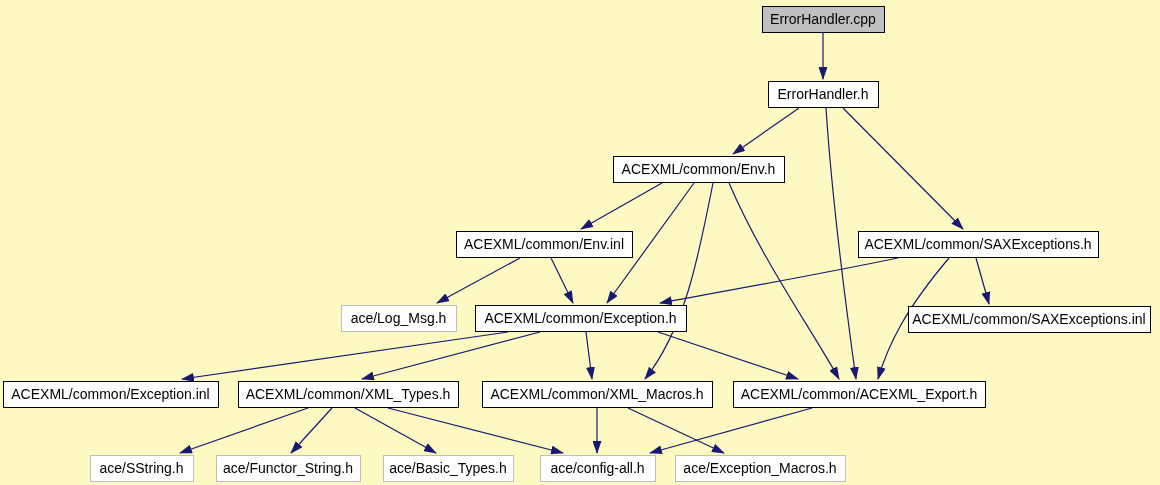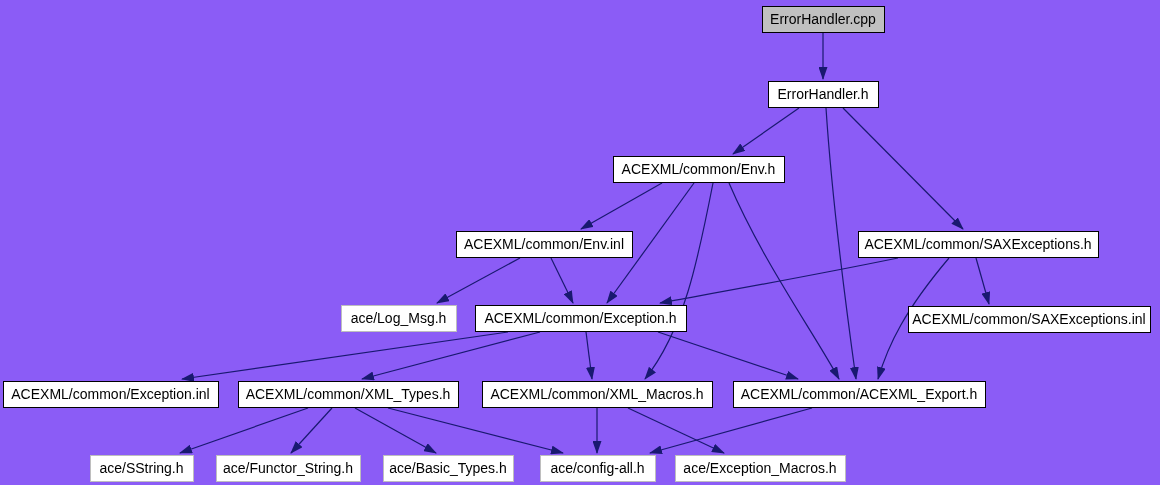--- a/index.html
+++ b/index.html
@@ -5,21 +5,21 @@
   html, body {
     margin: 0;
     padding: 0;
     background: #ffffff;
     font-family: "Liberation Sans", "DejaVu Sans", sans-serif;
   }
   .graph-wrap {
     position: relative;
     width: 1160px;
     height: 485px;
-    background: #8b5cf6;
+    background: #fef9c3;
     overflow: hidden;
   }
   svg text {
     font-family: "Liberation Sans", "DejaVu Sans", sans-serif;
     font-size: 14px;
     fill: #000000;
   }
   svg .edge-path {
     fill: none;
     stroke-width: 1.2px;

